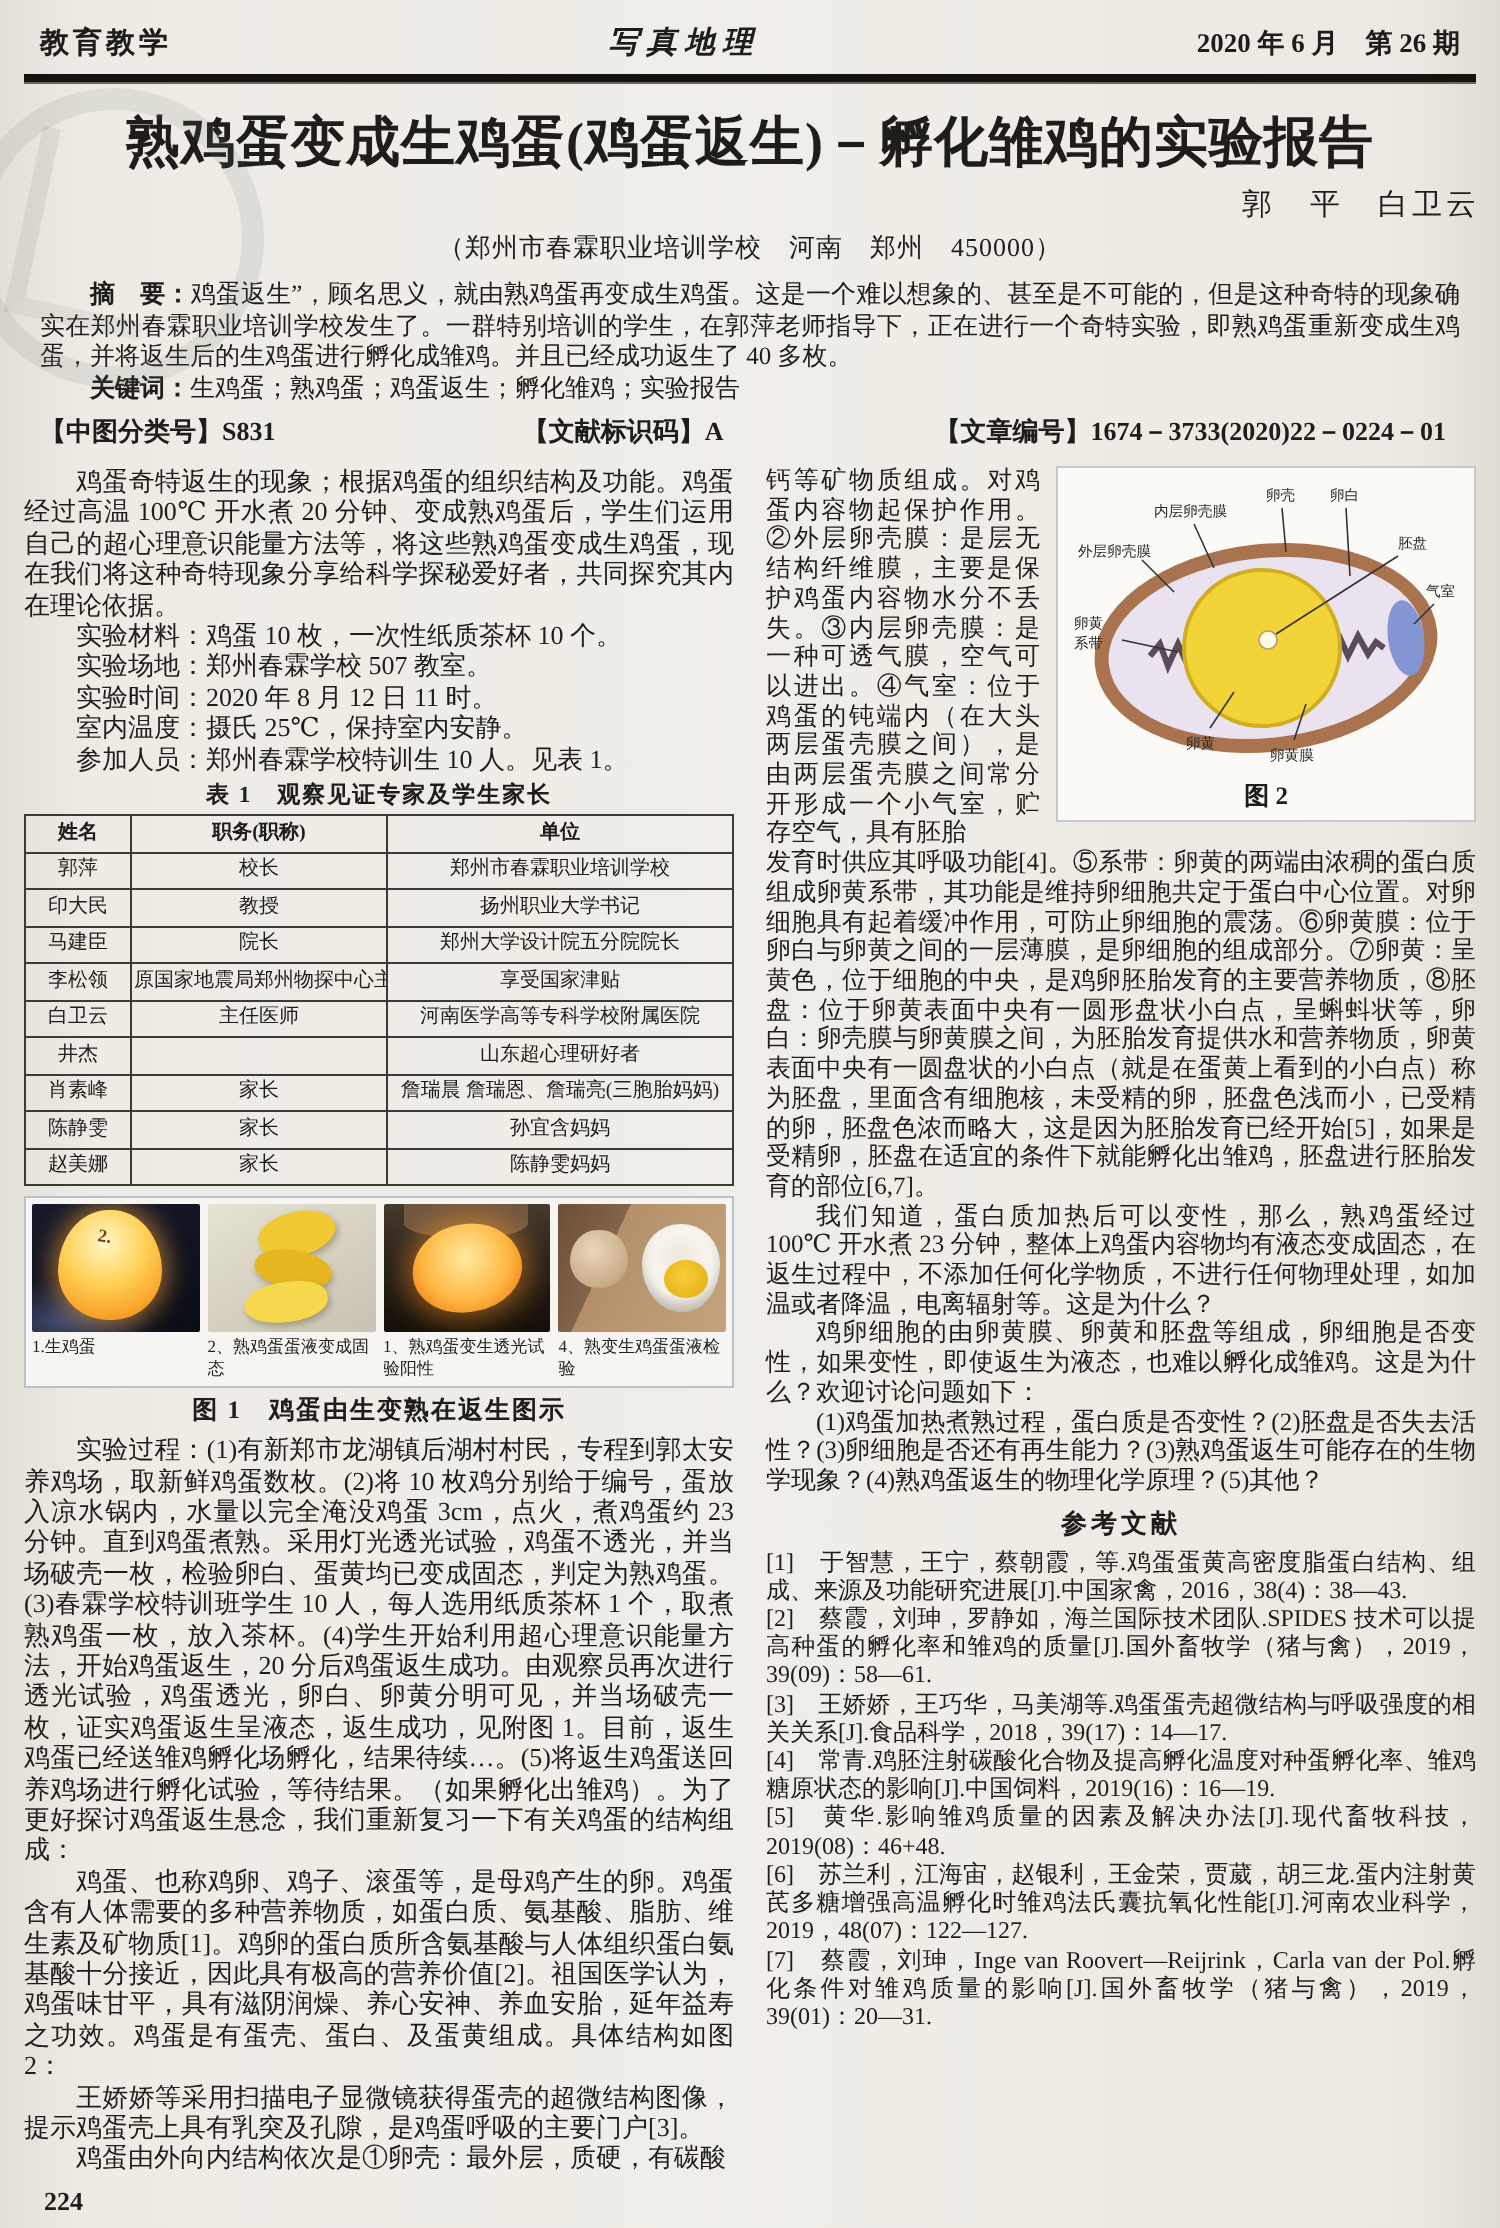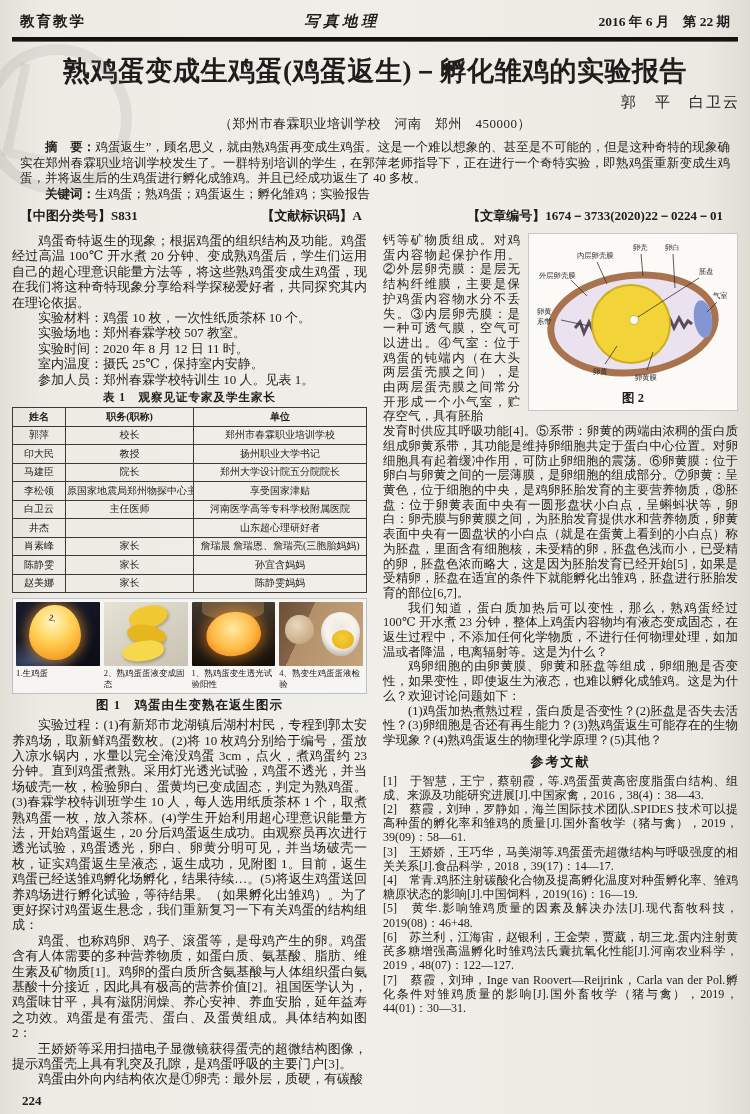--- a/index.html
+++ b/index.html
@@ -88,21 +88,21 @@
 </style>
 </head>
 <body>
 
 <div class="page">
   <div class="watermark"></div>
 
   <div class="hdr">
     <span class="hl">教育教学</span>
     <span class="hc">写真地理</span>
-    <span class="hr">2016 年 6 月　第 22 期</span>
+    <span class="hr">2020 年 6 月　第 26 期</span>
   </div>
   <div class="rule"></div>
 
   <h1 class="title">熟鸡蛋变成生鸡蛋(鸡蛋返生)－孵化雏鸡的实验报告</h1>
   <div class="authors">郭　平　白卫云</div>
   <div class="affil">（郑州市春霖职业培训学校　河南　郑州　450000）</div>
 
   <p class="abs"><span class="lbl">摘　要：</span><span>鸡蛋返生”，顾名思义，就由熟鸡蛋再变成生鸡蛋。这是一个难以想象的、甚至是不可能的，但是这种奇特的现象确实在郑州春霖职业培训学校发生了。一群特别培训的学生，在郭萍老师指导下，正在进行一个奇特实验，即熟鸡蛋重新变成生鸡蛋，并将返生后的生鸡蛋进行孵化成雏鸡。并且已经成功返生了 40 多枚。</span></p>
   <p class="kw"><span class="lbl">关键词：</span><span>生鸡蛋；熟鸡蛋；鸡蛋返生；孵化雏鸡；实验报告</span></p>
 
@@ -269,16 +269,16 @@
       <p class="body ind">鸡卵细胞的由卵黄膜、卵黄和胚盘等组成，卵细胞是否变性，如果变性，即使返生为液态，也难以孵化成雏鸡。这是为什么？欢迎讨论问题如下：</p>
       <p class="body ind">(1)鸡蛋加热煮熟过程，蛋白质是否变性？(2)胚盘是否失去活性？(3)卵细胞是否还有再生能力？(3)熟鸡蛋返生可能存在的生物学现象？(4)熟鸡蛋返生的物理化学原理？(5)其他？</p>
 
       <div class="refhead">参考文献</div>
       <p class="ref">[1]　于智慧，王宁，蔡朝霞，等.鸡蛋蛋黄高密度脂蛋白结构、组成、来源及功能研究进展[J].中国家禽，2016，38(4)：38—43.</p>
       <p class="ref">[2]　蔡霞，刘珅，罗静如，海兰国际技术团队.SPIDES 技术可以提高种蛋的孵化率和雏鸡的质量[J].国外畜牧学（猪与禽），2019，39(09)：58—61.</p>
       <p class="ref">[3]　王娇娇，王巧华，马美湖等.鸡蛋蛋壳超微结构与呼吸强度的相关关系[J].食品科学，2018，39(17)：14—17.</p>
       <p class="ref">[4]　常青.鸡胚注射碳酸化合物及提高孵化温度对种蛋孵化率、雏鸡糖原状态的影响[J].中国饲料，2019(16)：16—19.</p>
       <p class="ref">[5]　黄华.影响雏鸡质量的因素及解决办法[J].现代畜牧科技，2019(08)：46+48.</p>
       <p class="ref">[6]　苏兰利，江海宙，赵银利，王金荣，贾葳，胡三龙.蛋内注射黄芪多糖增强高温孵化时雏鸡法氏囊抗氧化性能[J].河南农业科学，2019，48(07)：122—127.</p>
-      <p class="ref">[7]　蔡霞，刘珅，Inge van Roovert—Reijrink，Carla van der Pol.孵化条件对雏鸡质量的影响[J].国外畜牧学（猪与禽），2019，44(01)：30—31.</p>
+      <p class="ref">[7]　蔡霞，刘珅，Inge van Roovert—Reijrink，Carla van der Pol.孵化条件对雏鸡质量的影响[J].国外畜牧学（猪与禽），2019，39(01)：20—31.</p>
     </div>
   </div>
 </div>
 
 </body></html>

